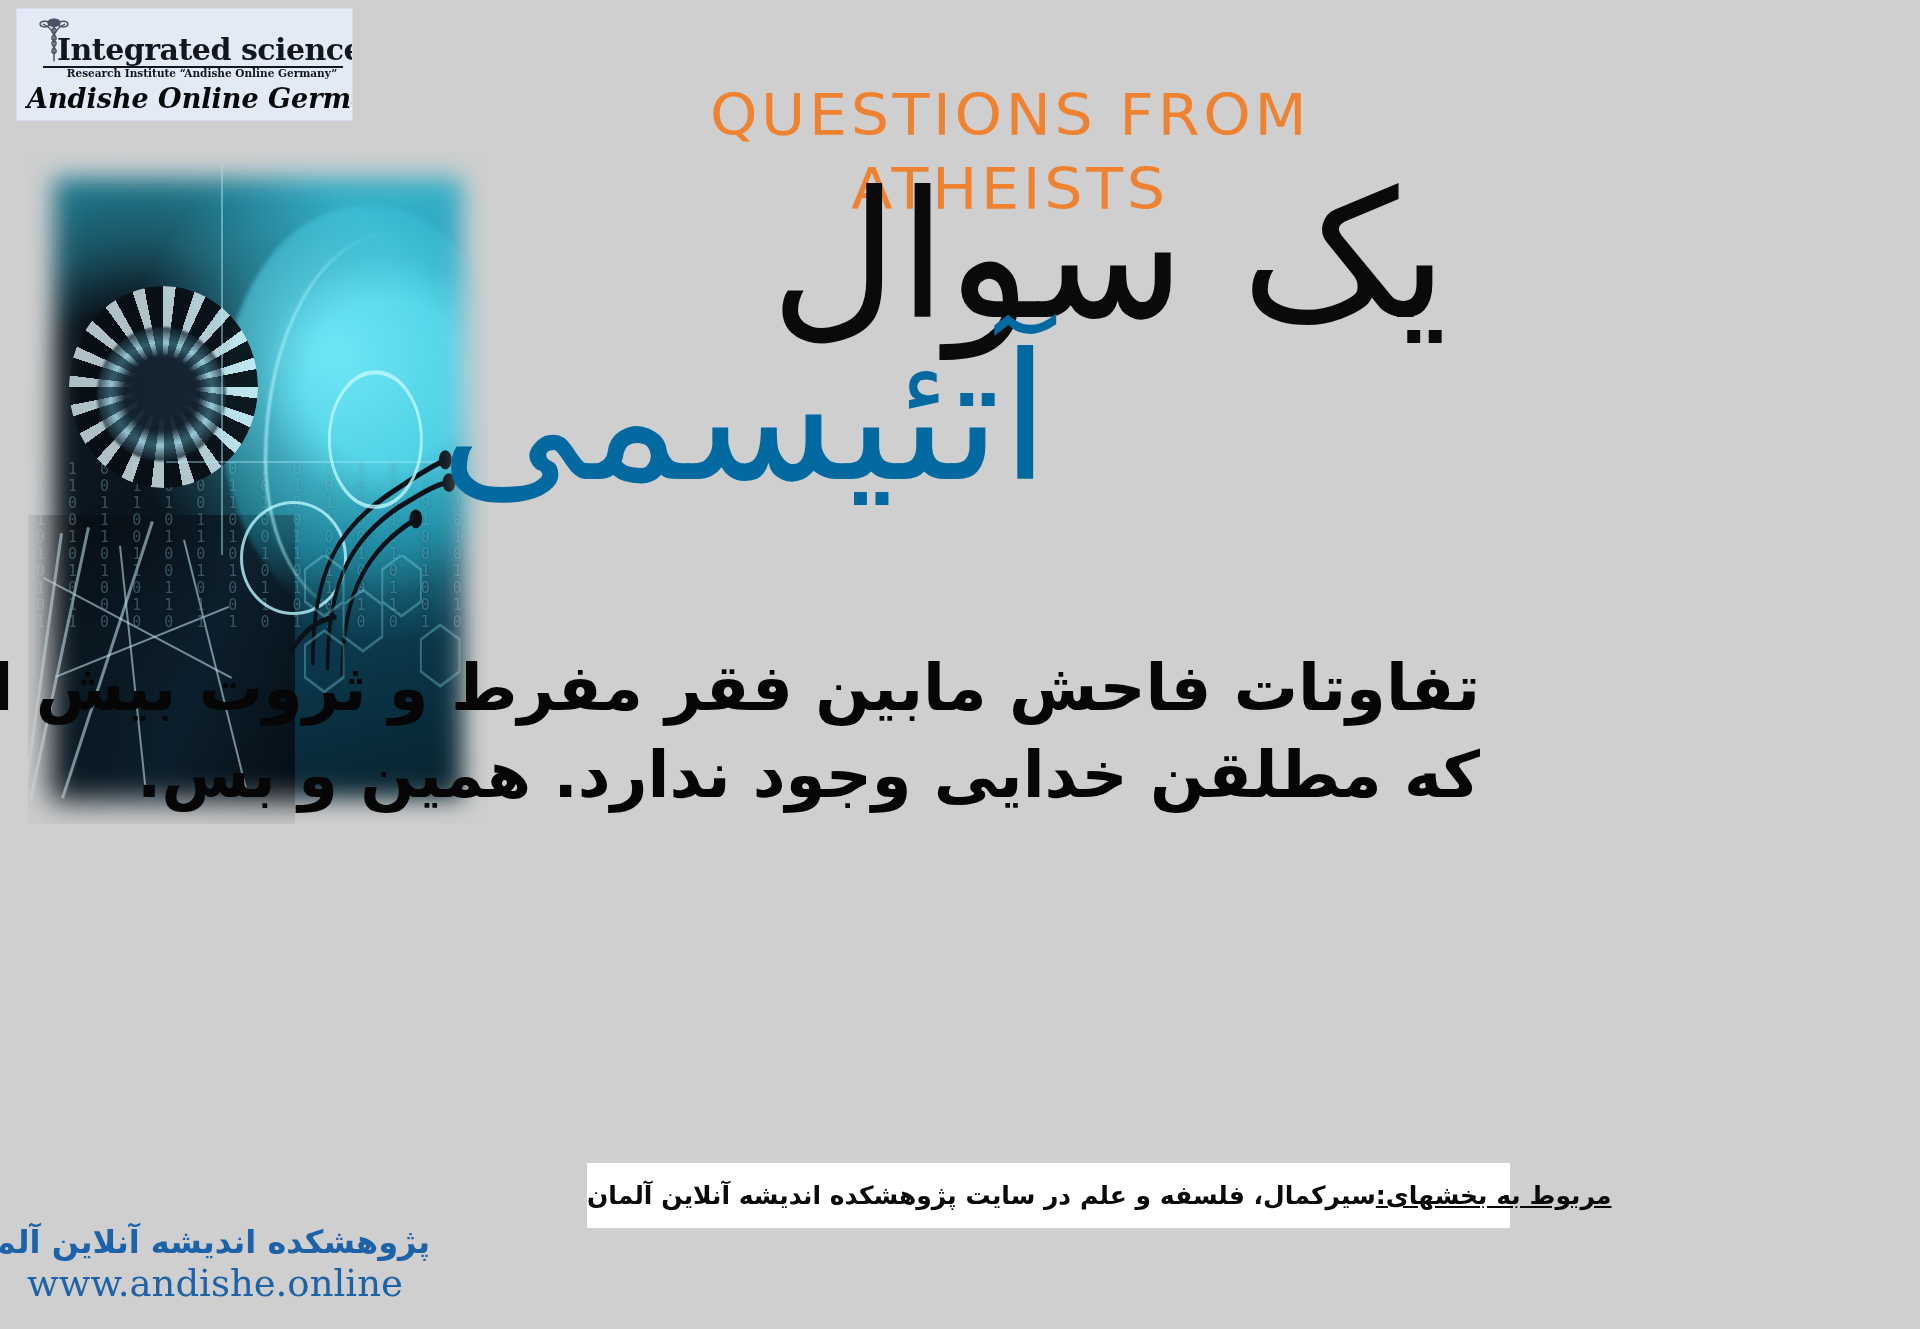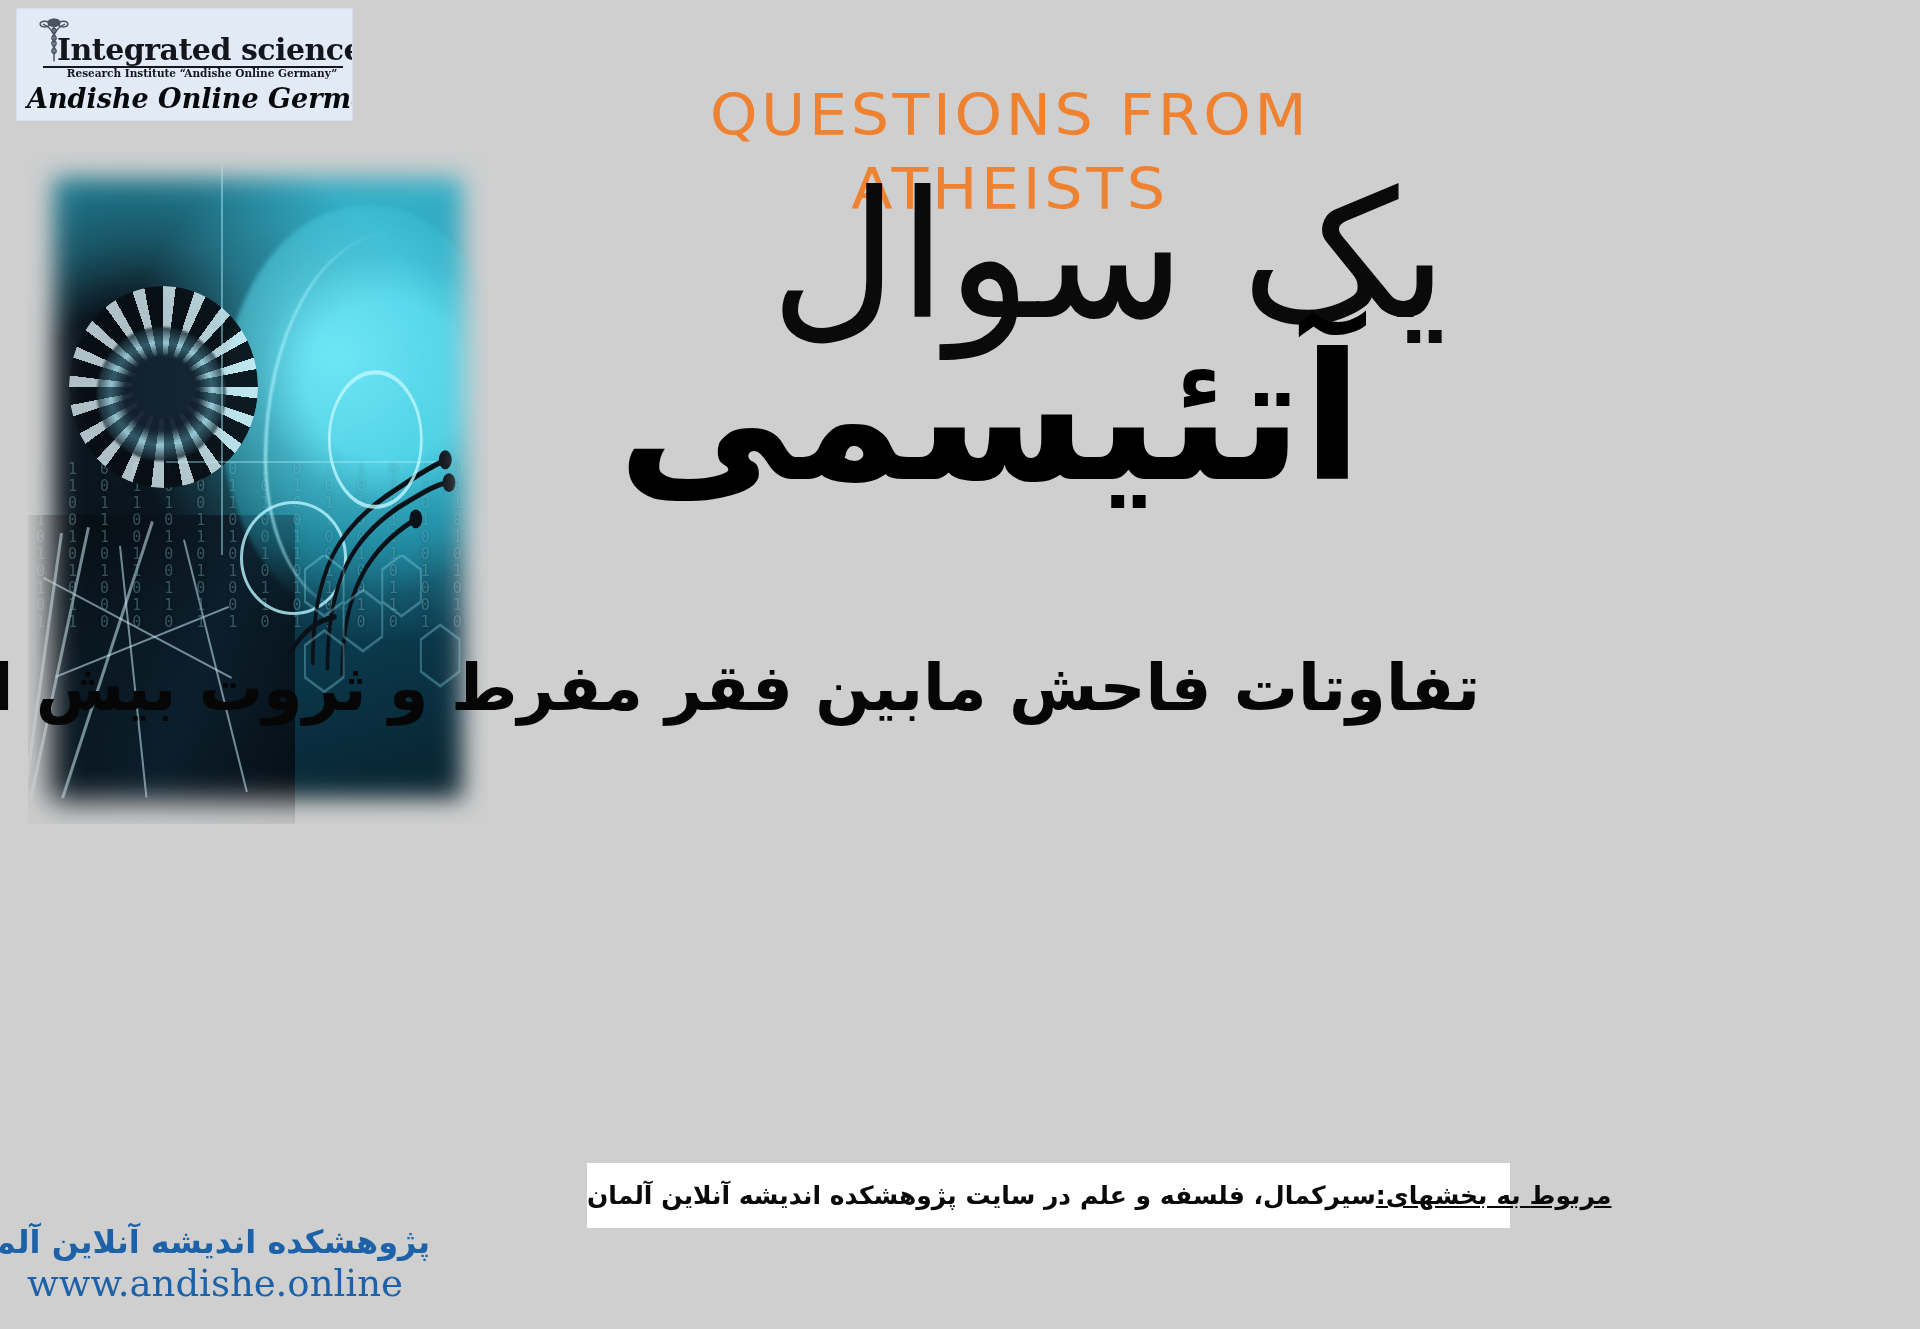--- a/index.html
+++ b/index.html
@@ -172,24 +172,24 @@
     color:#0a0a0a;
     font-family:"DejaVu Sans","Liberation Sans",sans-serif;
     font-weight:400;
     font-size:176px;
     line-height:178px;
     direction:rtl;
     white-space:nowrap;
   }
   #headline-fa2{
     position:absolute;right:380px;top:330px;width:1100px;
-    text-align:center;
-    color:#000000;
-    font-family:"DejaVu Sans","Liberation Sans",sans-serif;
-    font-weight:700;
+    text-align:left;
+    color:#0369a1;
+    font-family:"DejaVu Sans","Liberation Sans",sans-serif;
+    font-weight:400;
     font-size:176px;
     line-height:178px;
     direction:rtl;
     white-space:nowrap;
   }
 
   
   #body-text{
     position:absolute;right:440px;top:645px;width:1010px;
     text-align:right;
@@ -332,20 +332,21 @@
     </div>
   </div>
 
   <div id="headline-en">QUESTIONS FROM
 ATHEISTS</div>
   <div id="headline-fa">یک سوال</div>
   <div id="headline-fa2">آتئیسمی</div>
 
   <div id="body-text">
     <div>تفاوتات فاحش مابین فقر مفرط و ثروت بیش از</div>
+    <div>که مطلقن خدایی وجود ندارد. همین و بس.</div>
   </div>
 
   <div id="caption-bar">
     <div id="caption-text"><span id="caption-label">مربوط به بخشهای:</span><span id="caption-value">سیرکمال، فلسفه و علم در سایت پژوهشکده اندیشه آنلاین آلمان</span></div>
   </div>
 
   <div id="footer">
     <div id="footer-fa">پژوهشکده اندیشه آنلاین آلمان</div>
     <div id="footer-url">www.andishe.online</div>
   </div>

